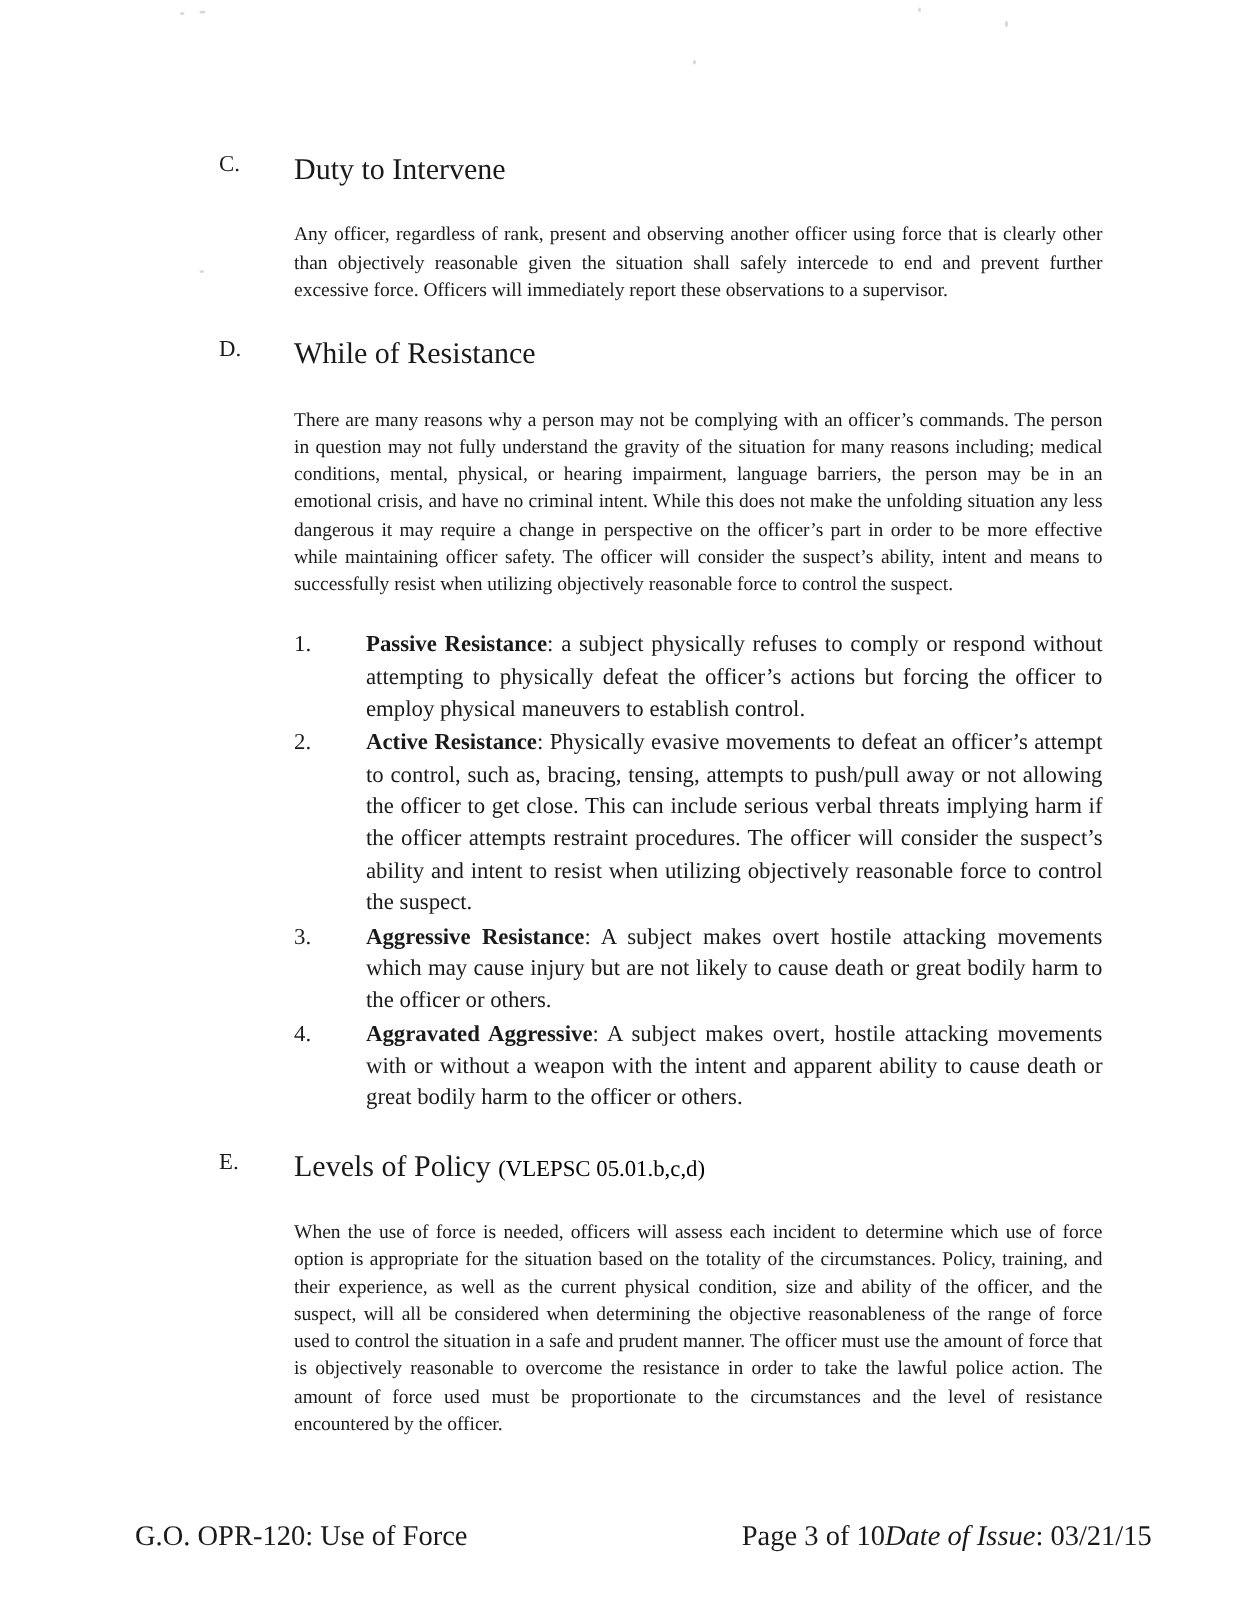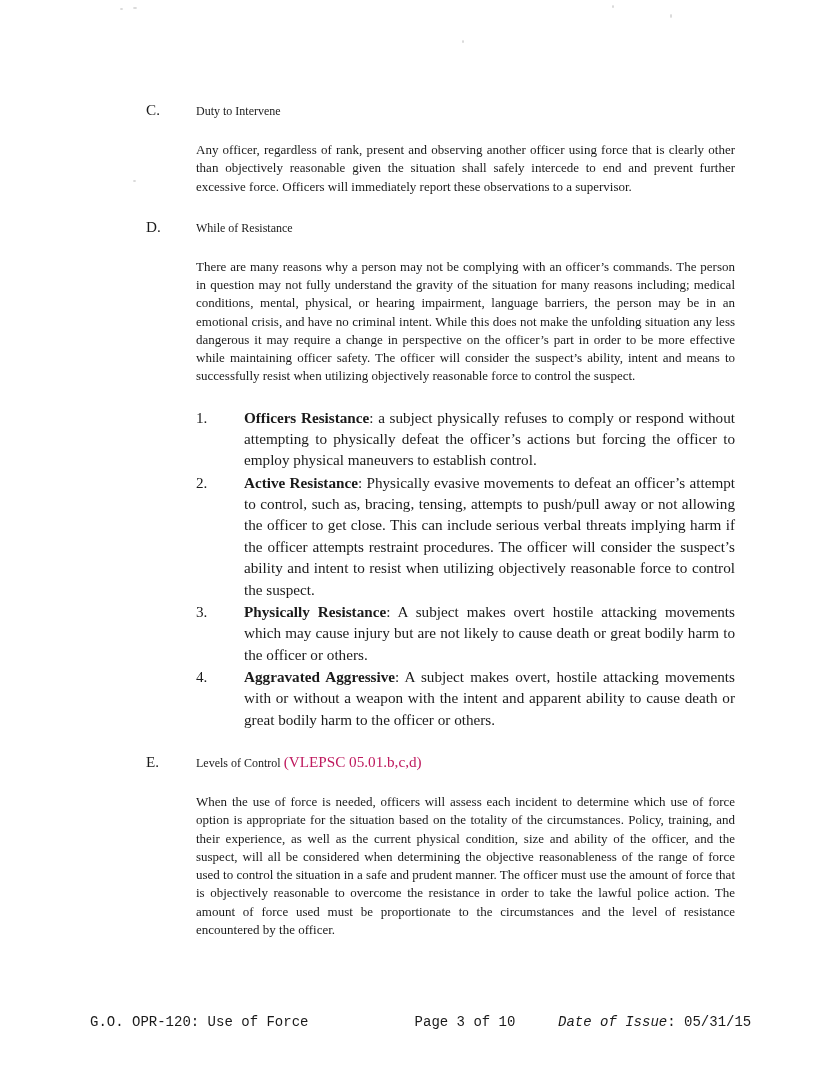--- a/index.html
+++ b/index.html
@@ -41,24 +41,24 @@
     margin-bottom: 21px;
   }
   .section-letter {
     position: absolute;
     left: 0;
     top: 0;
     width: 34px;
     font-size: 15.2px;
   }
   .section-title {
-    font-size: 12px;
+    font-size: 20px;
   }
   .cite-red {
-    color: #be185d;
+    color: #000000;
   }
 
   
   .para {
     margin: 0 0 21px 50px;
     font-size: 13px;
     line-height: 1.405;
     text-align: justify;
     text-justify: inter-word;
     hyphens: none;
@@ -92,36 +92,36 @@
     font-weight: bold;
   }
   .block-gap { height: 21px; }
 
   
   .footer {
     position: absolute;
     left: 90px;
     top: 1014px;
     width: 652px;
-    font-size: 14px;
+    font-size: 19px;
     display: flex;
     align-items: baseline;
-    font-family: Liberation Mono, monospace;
   }
   .footer-left {
     flex: 0 0 auto;
     width: 282px;
     text-align: left;
     white-space: nowrap;
   }
   .footer-center {
     flex: 0 0 auto;
     width: 186px;
-    text-align: center;
+    text-align: right;
     white-space: nowrap;
+    margin-left: 32px;
   }
   .footer-right {
     flex: 1 1 auto;
     text-align: left;
     white-space: nowrap;
   }
   .footer-ital {
     font-style: italic;
   }
 
@@ -158,44 +158,44 @@
 
     <div class="section">
       <div class="section-head">
         <span class="section-letter">D.</span>
         <span class="section-title">While of Resistance</span>
       </div>
       <p class="para">There are many reasons why a person may not be complying with an officer’s commands. The person in question may not fully understand the gravity of the situation for many reasons including; medical conditions, mental, physical, or hearing impairment, language barriers, the person may be in an emotional crisis, and have no criminal intent. While this does not make the unfolding situation any less dangerous it may require a change in perspective on the officer’s part in order to be more effective while maintaining officer safety. The officer will consider the suspect’s ability, intent and means to successfully resist when utilizing objectively reasonable force to control the suspect.</p>
 
       <ul class="num-list">
         <li class="num-item">
-          <span class="num-marker">1.</span><span class="term">Officers Resistance</span><span>: a subject physically refuses to comply or respond without attempting to physically defeat the officer’s actions but forcing the officer to employ physical maneuvers to establish control.</span>
+          <span class="num-marker">1.</span><span class="term">Passive Resistance</span><span>: a subject physically refuses to comply or respond without attempting to physically defeat the officer’s actions but forcing the officer to employ physical maneuvers to establish control.</span>
         </li>
         <li class="num-item">
           <span class="num-marker">2.</span><span class="term">Active Resistance</span><span>: Physically evasive movements to defeat an officer’s attempt to control, such as, bracing, tensing, attempts to push/pull away or not allowing the officer to get close. This can include serious verbal threats implying harm if the officer attempts restraint procedures. The officer will consider the suspect’s ability and intent to resist when utilizing objectively reasonable force to control the suspect.</span>
         </li>
         <li class="num-item">
-          <span class="num-marker">3.</span><span class="term">Physically Resistance</span><span>: A subject makes overt hostile attacking movements which may cause injury but are not likely to cause death or great bodily harm to the officer or others.</span>
+          <span class="num-marker">3.</span><span class="term">Aggressive Resistance</span><span>: A subject makes overt hostile attacking movements which may cause injury but are not likely to cause death or great bodily harm to the officer or others.</span>
         </li>
         <li class="num-item">
           <span class="num-marker">4.</span><span class="term">Aggravated Aggressive</span><span>: A subject makes overt, hostile attacking movements with or without a weapon with the intent and apparent ability to cause death or great bodily harm to the officer or others.</span>
         </li>
       </ul>
     </div>
 
     <div class="block-gap"></div>
 
     <div class="section">
       <div class="section-head">
-        <span class="section-letter">E.</span><span class="section-title">Levels of Control </span><span class="cite-red">(VLEPSC 05.01.b,c,d)</span>
+        <span class="section-letter">E.</span><span class="section-title">Levels of Policy </span><span class="cite-red">(VLEPSC 05.01.b,c,d)</span>
       </div>
       <p class="para">When the use of force is needed, officers will assess each incident to determine which use of force option is appropriate for the situation based on the totality of the circumstances. Policy, training, and their experience, as well as the current physical condition, size and ability of the officer, and the suspect, will all be considered when determining the objective reasonableness of the range of force used to control the situation in a safe and prudent manner. The officer must use the amount of force that is objectively reasonable to overcome the resistance in order to take the lawful police action. The amount of force used must be proportionate to the circumstances and the level of resistance encountered by the officer.</p>
     </div>
 
   </div>
 
   <div class="footer">
     <span class="footer-left">G.O. OPR-120: Use of Force</span>
     <span class="footer-center">Page 3 of 10</span>
-    <span class="footer-right"><span class="footer-ital">Date of Issue</span><span>: 05/31/15</span></span>
+    <span class="footer-right"><span class="footer-ital">Date of Issue</span><span>: 03/21/15</span></span>
   </div>
 
 </div>
 
 </body></html>

